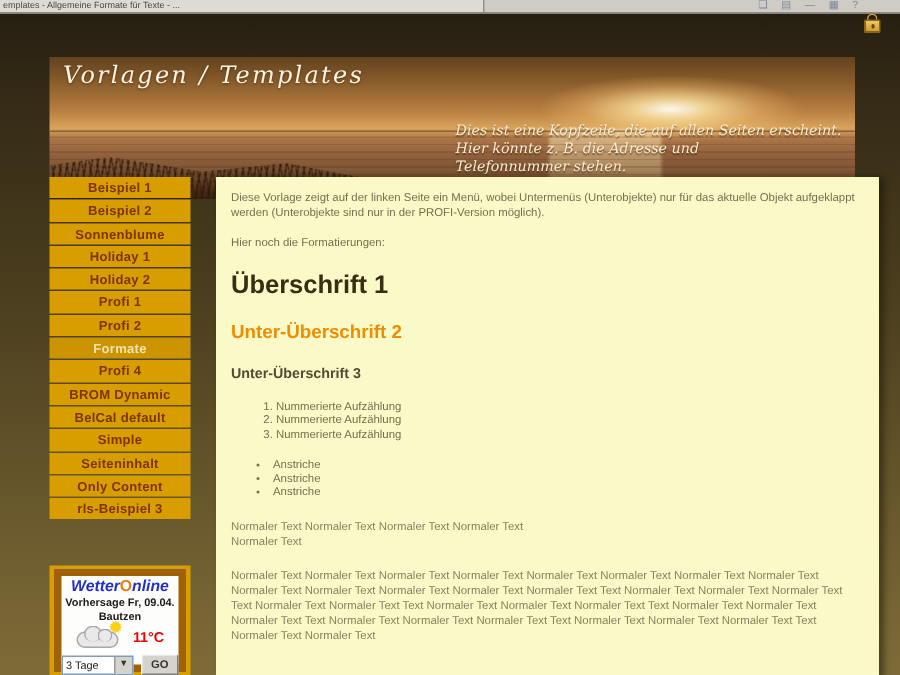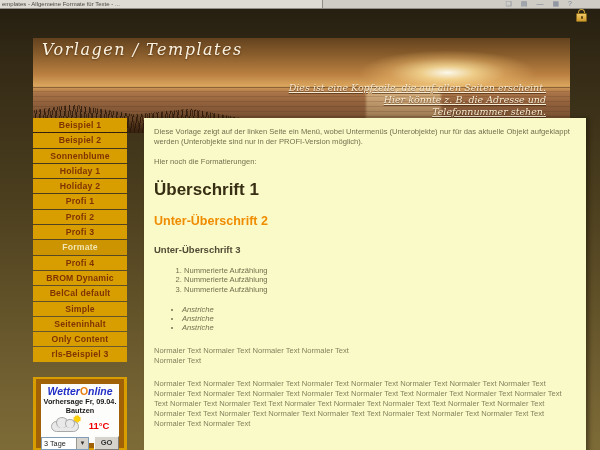--- a/index.html
+++ b/index.html
@@ -32,22 +32,22 @@
   .header .shore{position:absolute;left:0;bottom:0;width:100%;height:12%;
     background:linear-gradient(180deg,rgba(90,55,25,.2),rgba(50,30,12,.65));}
   .header .grass{position:absolute;left:0;bottom:0;width:42%;height:30%;
     background:
       repeating-linear-gradient(100deg,rgba(40,22,8,.8) 0 1px,rgba(0,0,0,0) 1px 4px),
       repeating-linear-gradient(80deg,rgba(52,30,10,.7) 0 1px,rgba(0,0,0,0) 1px 5px),
       linear-gradient(180deg,rgba(0,0,0,0),rgba(45,25,10,.55));
     clip-path:polygon(0 20%,18% 0,45% 35%,70% 15%,100% 60%,100% 100%,0 100%);}
   .header-title{position:absolute;left:9px;top:2px;font-family:"DejaVu Serif",serif;font-style:italic;
     font-size:16px;letter-spacing:1.5px;color:#fbf3e2;text-shadow:0 1px 2px rgba(60,30,5,.6);}
-  .header-tagline{position:absolute;right:24px;top:44px;text-align:right;font-family:"DejaVu Serif",serif;
-    font-style:italic;font-size:9.5px;line-height:12px;color:#f8ecd4;text-shadow:0 1px 1px rgba(60,30,5,.6);text-decoration:underline;}
+  .header-tagline{position:absolute;right:9px;top:44px;font-family:"DejaVu Serif",serif;
+    font-style:italic;font-size:9.5px;line-height:12px;color:#f8ecd4;text-shadow:0 1px 1px rgba(60,30,5,.6);}
   
   .menu{position:absolute;left:33px;top:118px;width:94px;display:flex;flex-direction:column;gap:1px;}
   .menu-item{height:14.3px;line-height:14.3px;text-align:center;background:#d89e00;
     color:#7f3300;font-size:8.7px;font-weight:bold;cursor:pointer;letter-spacing:.2px;}
   .menu-item.active{background:#cc9400;color:#f0e4b0;}
   
   .weather{position:absolute;left:33px;top:377px;width:94px;height:73px;background:#d89e00;padding:2px 3px;box-sizing:border-box;}
   .weather-box{width:100%;height:100%;background:#fdfdfb;border:5px solid #a16207;box-sizing:border-box;
     display:flex;flex-direction:column;align-items:center;padding-top:2px;}
   .wo-logo{font-size:10.5px;font-weight:bold;font-style:italic;color:#2230c8;line-height:11px;white-space:nowrap;}
@@ -68,21 +68,21 @@
     font-size:7.5px;font-weight:bold;color:#333;line-height:12px;text-align:center;cursor:pointer;box-sizing:border-box;}
   
   .content{position:absolute;left:128px;top:118px;width:442px;height:364px;background:#fafac8;
     box-sizing:border-box;padding:9px 12px 12px 10px;overflow:hidden;box-shadow:3px 0 4px rgba(20,15,5,.45);margin-left:16px;}
   .content p{margin:0;font-size:7.6px;line-height:10px;color:#73704f;}
   .content p.spaced{margin-top:10px;}
   .content h1{margin:13px 0 0 0;font-size:17px;line-height:19px;color:#372e13;}
   .content h2{margin:15px 0 0 0;font-size:12.5px;line-height:14px;color:#ef8c00;}
   .content h3{margin:16px 0 0 0;font-size:9.5px;line-height:11px;color:#514b36;}
   .content ol,.content ul{margin:11px 0 0 0;padding-left:30px;font-size:7.6px;line-height:9.3px;color:#73704f;}
-  .content ul{padding-left:28px;font-style:italic;}
+  .content ul{padding-left:28px;}
   .normal-block,.long-block{margin-top:13px !important;color:#84815e !important;}
 </style>
 </head>
 <body>
 
 <div class="browser-bar">
   <div class="browser-tab">
     <span class="tab-title">emplates - Allgemeine Formate für Texte - ...</span>
   </div>
   <div class="browser-icons">
@@ -116,21 +116,20 @@
 </div>
 
 <nav class="menu">
     <div class="menu-item">Beispiel 1</div>
     <div class="menu-item">Beispiel 2</div>
     <div class="menu-item">Sonnenblume</div>
     <div class="menu-item">Holiday 1</div>
     <div class="menu-item">Holiday 2</div>
     <div class="menu-item">Profi 1</div>
     <div class="menu-item">Profi 2</div>
-    <div class="menu-item">Profi 3</div>
     <div class="menu-item active">Formate</div>
     <div class="menu-item">Profi 4</div>
     <div class="menu-item">BROM Dynamic</div>
     <div class="menu-item">BelCal default</div>
     <div class="menu-item">Simple</div>
     <div class="menu-item">Seiteninhalt</div>
     <div class="menu-item">Only Content</div>
     <div class="menu-item">rls-Beispiel 3</div>
   </nav>
 

